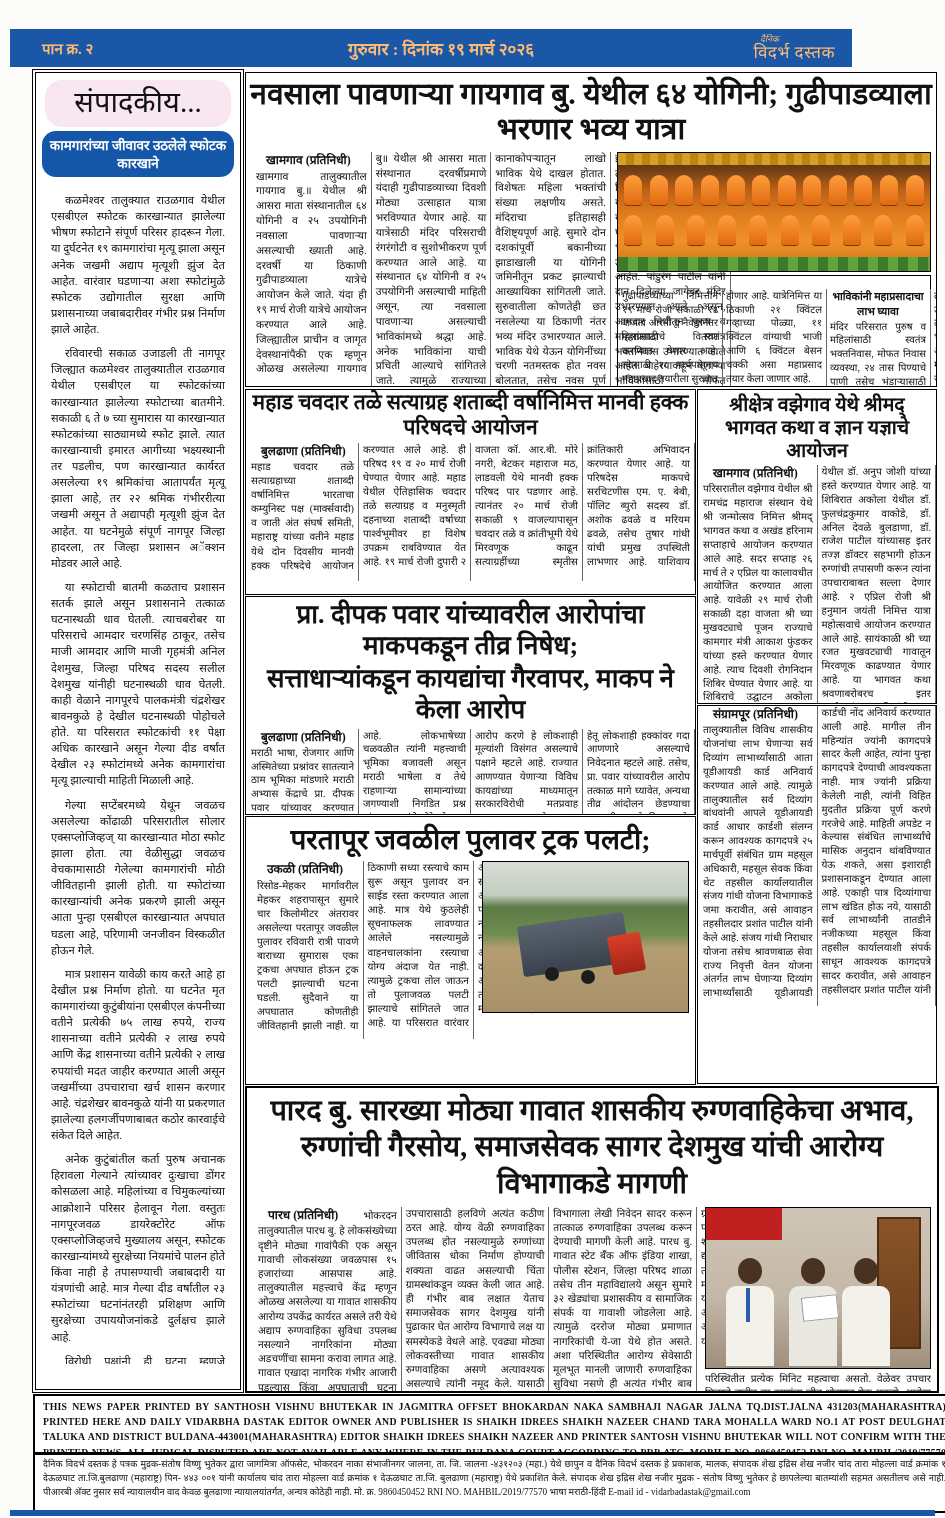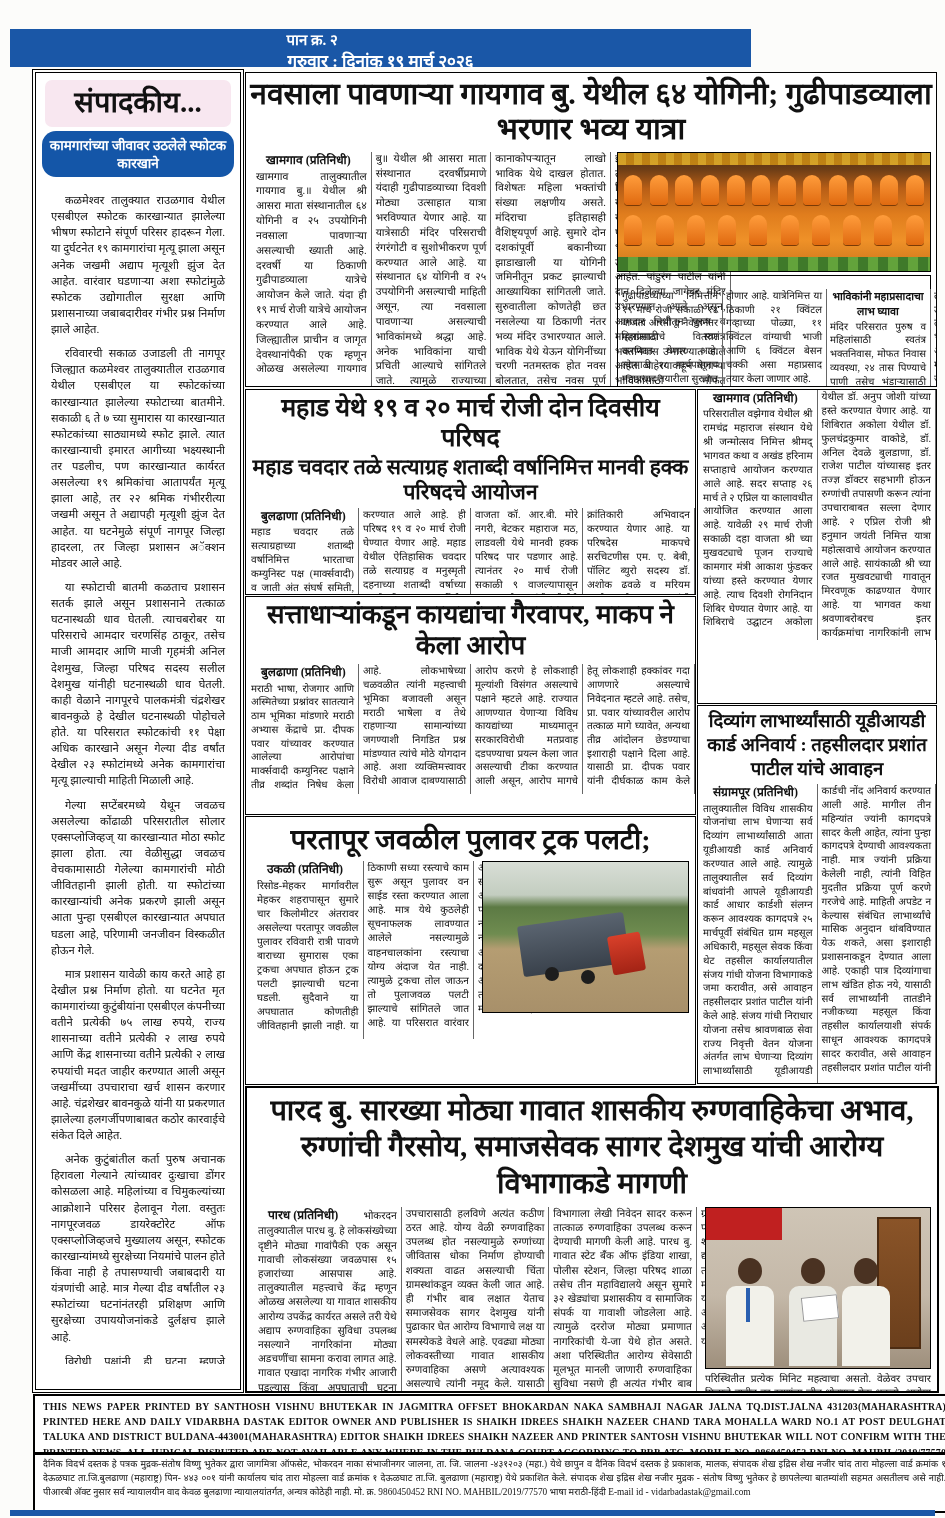--- a/index.html
+++ b/index.html
@@ -1,26 +1,26 @@
 <!DOCTYPE html>
 <html><head>
 <meta charset="utf-8">
 <style>
   html,body{margin:0;padding:0;}
   .page{position:relative;width:945px;height:1518px;background:#fcfcfa;font-family:"Liberation Serif","DejaVu Serif",serif;color:#111;overflow:hidden;}
   
-  .topbar{position:absolute;left:10px;top:29px;width:741px;height:38px;background:#1a57a7;color:#ffffff;display:flex;align-items:center;flex-direction:column;}
+  .topbar{position:absolute;left:10px;top:29px;width:842px;height:38px;background:#1a57a7;color:#fdba74;display:flex;align-items:center;}
   .topbar .pageno{width:220px;padding-left:32px;font-size:15px;font-weight:bold;}
   .topbar .dateline{flex:1;text-align:center;font-size:17px;font-weight:bold;}
   .topbar .brand{width:215px;text-align:right;padding-right:17px;line-height:1;}
   .brand-small{display:block;font-size:9px;font-style:italic;margin-right:56px;}
   .brand-big{display:block;font-size:17px;font-weight:normal;letter-spacing:.5px;}
   
   .edbox{position:absolute;left:35px;top:72px;width:204px;height:1316px;border:1px solid #000;outline:1px solid #000;outline-offset:2px;background:#fff;overflow:hidden;}
-  .ed-title{margin:7px 9px 4px;background:#f8e7f0;border-radius:7px;text-align:center;font-size:29px;font-weight:bold;padding:1px 0 7px;}
+  .ed-title{margin:7px 9px 4px;background:#f8e7f0;border-radius:17px;text-align:center;font-size:29px;font-weight:normal;padding:1px 0 7px;}
   .ed-sub{margin:2px 6px 7px;background:#1456a8;color:#fff;border-radius:14px;text-align:center;font-size:13.5px;font-weight:bold;padding:5px 2px;}
   .ed-body{padding:0 7px;font-size:11.2px;line-height:1.44;text-align:justify;height:1180px;overflow:hidden;}
   .ed-body p{margin:8px;text-indent:14px;}
   
   .art{position:absolute;background:#fff;border:1px solid #000;overflow:hidden;}
   .hl{font-weight:bold;text-align:center;line-height:1.18;margin:3px 4px;}
   .byline{display:inline-block;font-weight:bold;font-size:12px;margin:0 0 1px 10px;}
   .cols{text-align:justify;column-gap:9px;column-rule:1px solid #666;column-fill:auto;padding:0 5px;}
   .subhead-c{font-weight:bold;text-align:center;font-size:10.8px;margin:1px 0;}
   
@@ -154,36 +154,37 @@
         <div class="yatra-box">
           <span>गुढीपाडव्याच्या निमित्ताने १९ मार्च रोजी सकाळी ११ वाजता आरती व नैवेद्यानंतर महाप्रसादाचे वितरण करण्यात येणार आहे. त्यासाठी १८ मार्चपासूनच महाप्रसाद तयारीला सुरुवात होणार आहे. यात्रेनिमित्त या ठिकाणी २१ क्विंटल गव्हाच्या पोळ्या, ११ क्विंटल वांग्याची भाजी आणि ६ क्विंटल बेसन चक्की असा महाप्रसाद तयार केला जाणार आहे.</span>
           <div class="subhead-c">भाविकांनी महाप्रसादाचा लाभ घ्यावा</div>
           <span>मंदिर परिसरात पुरुष व महिलांसाठी स्वतंत्र भक्तनिवास, मोफत निवास व्यवस्था, २४ तास पिण्याचे पाणी तसेच भंडाऱ्यासाठी लागणारे साहित्य संस्थेतर्फे उपलब्ध करून दिले जाते. त्यामुळे दूरवरून येणाऱ्या भाविकांची मोठी सोय होत आहे. यंदा यात्रेत आयोजित महाप्रसादाचा लाभ जास्तीत जास्त नागरिकांनी घ्यावा असे आवाहन आयोजकांच्यावतीने करण्यात आले आहे.</span>
         </div>
       </div>
     </div>
   </div>
 
   <div class="art" id="art-mahad">
-    <div class="hl h-mahad1">महाड येथे १९ व २० मार्च रोजी दोन दिवसीय परिषद</div>
     <div class="hl h-mahad2">महाड चवदार तळे सत्याग्रह शताब्दी वर्षानिमित्त मानवी हक्क परिषदचे आयोजन</div>
     <div class="cols mahad-body">
       <span class="byline">बुलढाणा (प्रतिनिधी)</span>
       <span>महाड चवदार तळे सत्याग्रहाच्या शताब्दी वर्षानिमित्त भारताचा कम्युनिस्ट पक्ष (मार्क्सवादी) व जाती अंत संघर्ष समिती, महाराष्ट्र यांच्या वतीने महाड येथे दोन दिवसीय मानवी हक्क परिषदेचे आयोजन करण्यात आले आहे. ही परिषद १९ व २० मार्च रोजी घेण्यात येणार आहे. महाड येथील ऐतिहासिक चवदार तळे सत्याग्रह व मनुस्मृती दहनाच्या शताब्दी वर्षाच्या पार्श्वभूमीवर हा विशेष उपक्रम राबविण्यात येत आहे. १९ मार्च रोजी दुपारी २ वाजता कॉ. आर.बी. मोरे नगरी, बेटकर महाराज मठ, लाडवली येथे मानवी हक्क परिषद पार पडणार आहे. त्यानंतर २० मार्च रोजी सकाळी ९ वाजल्यापासून चवदार तळे व क्रांतीभूमी येथे मिरवणूक काढून सत्याग्रहींच्या स्मृतीस क्रांतिकारी अभिवादन करण्यात येणार आहे. या परिषदेस माकपचे सरचिटणीस एम. ए. बेबी, पॉलिट ब्युरो सदस्य डॉ. अशोक ढवळे व मरियम ढवळे, तसेच तुषार गांधी यांची प्रमुख उपस्थिती लाभणार आहे. याशिवाय ज्येष्ठ कामगार नेते नरसय्या आडम, आंबेडकरी साहित्यिक प्रज्ञा दया पवार, विद्रोही शाहीर संभाजी भगत तसेच आमदार विनोद निकोले हेही उपस्थित राहणार आहेत. सामाजिक समतेच्या लढ्याला नवे बळ देण्याचा निर्धार या परिषदेत व्यक्त केला जाणार आहे. समाज परिवर्तनाच्या चळवळीला चालना देण्यासाठी या परिषदेला मोठ्या संख्येने सहभागी होण्याचे आवाहन भारताचा कम्युनिस्ट पक्षाचे राज्य सचिव, डॉ. अजित नवले, जाती अंत संघर्ष समिती, महाराष्ट्र निमंत्रक कॉ. शैलेन्द्र कांबळे यांनी केले आहे.</span>
     </div>
   </div>
 
   <div class="art" id="art-vaze">
+    <div class="hl h-vaze">श्रीक्षेत्र वझेगाव येथे श्रीमद् भागवत कथा व ज्ञान यज्ञाचे आयोजन</div>
     <div class="cols vaze-body">
       <span class="byline">खामगाव (प्रतिनिधी)</span>
       <span>परिसरातील वझेगाव येथील श्री रामचंद्र महाराज संस्थान येथे श्री जन्मोत्सव निमित्त श्रीमद् भागवत कथा व अखंड हरिनाम सप्ताहाचे आयोजन करण्यात आले आहे. सदर सप्ताह २६ मार्च ते २ एप्रिल या कालावधीत आयोजित करण्यात आला आहे. यावेळी २९ मार्च रोजी सकाळी दहा वाजता श्री च्या मुखवट्याचे पूजन राज्याचे कामगार मंत्री आकाश फुंडकर यांच्या हस्ते करण्यात येणार आहे. त्याच दिवशी रोगनिदान शिबिर घेण्यात येणार आहे. या शिबिराचे उद्घाटन अकोला येथील डॉ. अनुप जोशी यांच्या हस्ते करण्यात येणार आहे. या शिबिरात अकोला येथील डॉ. फुलचंद्रकुमार वाकोडे, डॉ. अनिल देवळे बुलडाणा, डॉ. राजेश पाटील यांच्यासह इतर तज्ज्ञ डॉक्टर सहभागी होऊन रुग्णांची तपासणी करून त्यांना उपचाराबाबत सल्ला देणार आहे. २ एप्रिल रोजी श्री हनुमान जयंती निमित्त यात्रा महोत्सवाचे आयोजन करण्यात आले आहे. सायंकाळी श्री च्या रजत मुखवट्याची गावातून मिरवणूक काढण्यात येणार आहे. या भागवत कथा श्रवणाबरोबरच इतर कार्यक्रमांचा नागरिकांनी लाभ घ्यावा असे आवाहन श्री रामचंद्र महाराज संस्थान वझेगाव च्या वतीने करण्यात आले आहे. जन्मोत्सव सोहळ्यानिमित्त ह.भ.प. दास महाराज, ह.भ.प. योगेश खवले महाराज, ह.भ.प. पांडे महाराज, ह.भ.प. योगेश गिरी महाराज, ह.भ.प. सदानंद हिंगणकर महाराज, ह.भ.प. गणेश योगी महाराज, ह.भ.प. निवृत्ती माळी महाराज व ह.भ.प. गुरुवर्य तुकाराम महाराज यांची कीर्तने आयोजित करण्यात आली आहे.</span>
     </div>
   </div>
 
   <div class="art" id="art-pawar">
+    <div class="hl h-pawar">प्रा. दीपक पवार यांच्यावरील आरोपांचा माकपकडून तीव्र निषेध;</div>
     <div class="hl h-pawar">सत्ताधाऱ्यांकडून कायद्यांचा गैरवापर, माकप ने केला  आरोप</div>
     <div class="cols pawar-body">
       <span class="byline">बुलढाणा (प्रतिनिधी)</span>
       <span>मराठी भाषा, रोजगार आणि अस्मितेच्या प्रश्नांवर सातत्याने ठाम भूमिका मांडणारे मराठी अभ्यास केंद्राचे प्रा. दीपक पवार यांच्यावर करण्यात आलेल्या आरोपांचा मार्क्सवादी कम्युनिस्ट पक्षाने तीव्र शब्दांत निषेध केला आहे. लोकभाषेच्या चळवळीत त्यांनी महत्त्वाची भूमिका बजावली असून मराठी भाषेला व तेथे राहणाऱ्या सामान्यांच्या जगण्याशी निगडित प्रश्न मांडण्यात त्यांचे मोठे योगदान आहे. अशा व्यक्तिमत्त्वावर विरोधी आवाज दाबण्यासाठी आरोप करणे हे लोकशाही मूल्यांशी विसंगत असल्याचे पक्षाने म्हटले आहे. राज्यात आणण्यात येणाऱ्या विविध कायद्यांच्या माध्यमातून सरकारविरोधी मतप्रवाह दडपण्याचा प्रयत्न केला जात असल्याची टीका करण्यात आली असून, आरोप मागचे हेतू लोकशाही हक्कांवर गदा आणणारे असल्याचे निवेदनात म्हटले आहे. तसेच, प्रा. पवार यांच्यावरील आरोप तत्काळ मागे घ्यावेत, अन्यथा तीव्र आंदोलन छेडण्याचा इशाराही पक्षाने दिला आहे. यासाठी प्रा. दीपक पवार यांनी दीर्घकाळ काम केले असल्याचे पक्षाच्या निवेदनात म्हटले आहे.</span>
     </div>
   </div>
 
   <div class="art" id="art-truck">
     <div class="hl h-truck">परतापूर जवळील पुलावर ट्रक पलटी;</div>
     <div class="truck-flex">
@@ -198,21 +199,20 @@
           <div class="truck-wheel" style="left:30%;top:70%;"></div>
           <div class="truck-wheel" style="left:48%;top:72%;"></div>
         </div>
 
       </div>
     </div>
 
   </div>
 
   <div class="art" id="art-div">
-    <div class="hl h-div">दिव्यांग लाभार्थ्यांसाठी यूडीआयडी कार्ड अनिवार्य : तहसीलदार प्रशांत पाटील यांचे आवाहन</div>
     <div class="cols div-body">
       <span class="byline">संग्रामपूर (प्रतिनिधी)</span>
       <span>तालुक्यातील विविध शासकीय योजनांचा लाभ घेणाऱ्या सर्व दिव्यांग लाभार्थ्यांसाठी आता यूडीआयडी कार्ड अनिवार्य करण्यात आले आहे. त्यामुळे तालुक्यातील सर्व दिव्यांग बांधवांनी आपले यूडीआयडी कार्ड आधार कार्डशी संलग्न करून आवश्यक कागदपत्रे २५ मार्चपूर्वी संबंधित ग्राम महसूल अधिकारी, महसूल सेवक किंवा थेट तहसील कार्यालयातील संजय गांधी योजना विभागाकडे जमा करावीत, असे आवाहन तहसीलदार प्रशांत पाटील यांनी केले आहे. संजय गांधी निराधार योजना तसेच श्रावणबाळ सेवा राज्य निवृत्ती वेतन योजना अंतर्गत लाभ घेणाऱ्या दिव्यांग लाभार्थ्यांसाठी यूडीआयडी कार्डची नोंद अनिवार्य करण्यात आली आहे. मागील तीन महिन्यांत ज्यांनी कागदपत्रे सादर केली आहेत, त्यांना पुन्हा कागदपत्रे देण्याची आवश्यकता नाही. मात्र ज्यांनी प्रक्रिया केलेली नाही, त्यांनी विहित मुदतीत प्रक्रिया पूर्ण करणे गरजेचे आहे. माहिती अपडेट न केल्यास संबंधित लाभार्थ्यांचे मासिक अनुदान थांबविण्यात येऊ शकते, असा इशाराही प्रशासनाकडून देण्यात आला आहे. एकाही पात्र दिव्यांगाचा लाभ खंडित होऊ नये, यासाठी सर्व लाभार्थ्यांनी तातडीने नजीकच्या महसूल किंवा तहसील कार्यालयाशी संपर्क साधून आवश्यक कागदपत्रे सादर करावीत, असे आवाहन तहसीलदार प्रशांत पाटील यांनी केले आहे. दरम्यान, दिव्यांग लाभार्थ्यांना मिळणारे मासिक अर्थसाहाय्य १,५०० रुपयांवरून वाढवून २,५०० रुपये करण्यात आले असून हे अनुदान थेट लाभार्थ्यांच्या आधार संलग्न बँक खात्यात जमा केले जाते. १५ सप्टेंबरच्या शासन निर्णयानुसार विशेष सहाय्य योजनेतील लाभार्थ्यांचे आधार कार्ड संबंधित योजनेशी संलग्न करणे बंधनकारक करण्यात आले आहे. ज्यांनी अद्याप माहिती अद्ययावत केलेली नाही त्यांनी ती तातडीने करण्यात यावी.</span>
     </div>
   </div>
 
   <div class="art" id="art-parad">
     <div class="hl h-parad">पारद बु. सारख्या मोठ्या गावात शासकीय रुग्णवाहिकेचा अभाव, रुग्णांची गैरसोय, समाजसेवक सागर देशमुख यांची आरोग्य विभागाकडे मागणी</div>
     <div class="parad-flex">
       <div class="cols parad-left">

